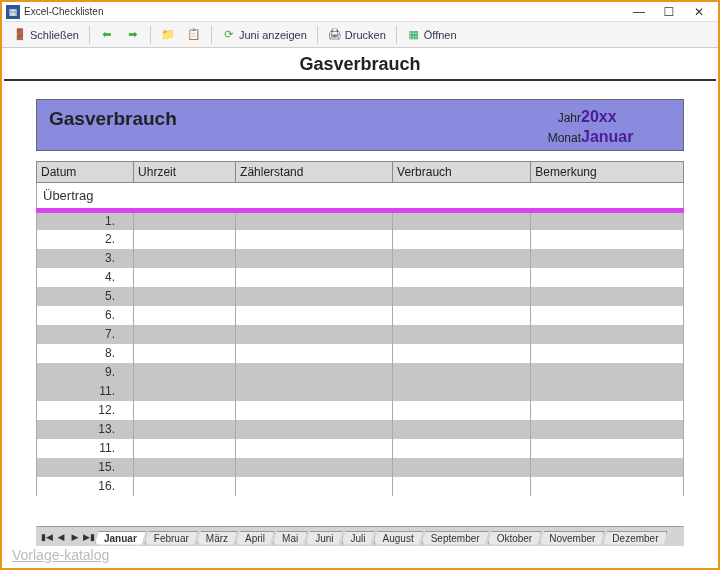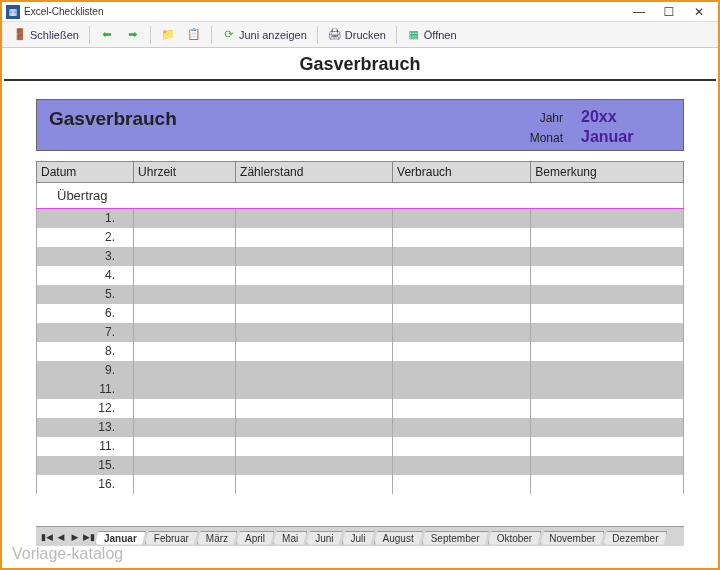--- a/index.html
+++ b/index.html
@@ -72,21 +72,21 @@
       display: flex;
       align-items: flex-start;
     }
     .header-title {
       font-size: 19px;
       font-weight: bold;
       color: #222;
       flex: 1;
     }
     .header-kv { display: flex; flex-direction: column; gap: 2px; }
-    .kv-row { display: flex; gap: 18px; align-items: baseline; }
+    .kv-row { display: flex; align-items: baseline; }
     .kv-label { font-size: 12px; color: #222; width: 50px; text-align: right; }
     .kv-val { font-size: 16px; font-weight: bold; color: #4c1d95; width: 90px; }
     table.data {
       width: 100%;
       border-collapse: collapse;
       margin-top: 10px;
     }
     table.data th {
       background: #d9d9d9;
       border: 1px solid #888;
@@ -99,23 +99,23 @@
     table.data td {
       border-left: 1px solid #aaa;
       border-right: 1px solid #aaa;
       height: 19px;
       padding: 0 6px;
       font-size: 12px;
       color: #333;
     }
     table.data .ubertrag td {
       background: #fff;
-      padding: 5px 20px;
+      padding: 5px 6px;
       font-size: 13px;
-      border-bottom: 1px solid #d946ef;
+      border-bottom: 5px solid #d946ef;
     }
     table.data tbody tr.odd td { background: #c6c6c6; }
     table.data tbody tr.even td { background: #fff; }
     table.data td.num { text-align: right; padding-right: 18px; width: 15%; }
     .tab-strip {
       display: flex;
       align-items: center;
       height: 20px;
       background: #d4d4d4;
       border-top: 1px solid #999;
@@ -146,22 +146,23 @@
       padding-left: 8px; padding-right: 8px;
     }
     .sheet-tab.active {
       background: #fff;
       font-weight: bold;
     }
     .footer-note {
       position: absolute;
       bottom: 5px;
       left: 10px;
-      font-size: 16px;
+      font-size: 14px;
       color: #bbb;
+      text-decoration: underline;
     }
     .container { position: relative; height: 100%; }
   </style>
 </head>
 <body>
 
 <div class="container">
 
   <div class="titlebar">
     <span class="titlebar-icon">▦</span>

